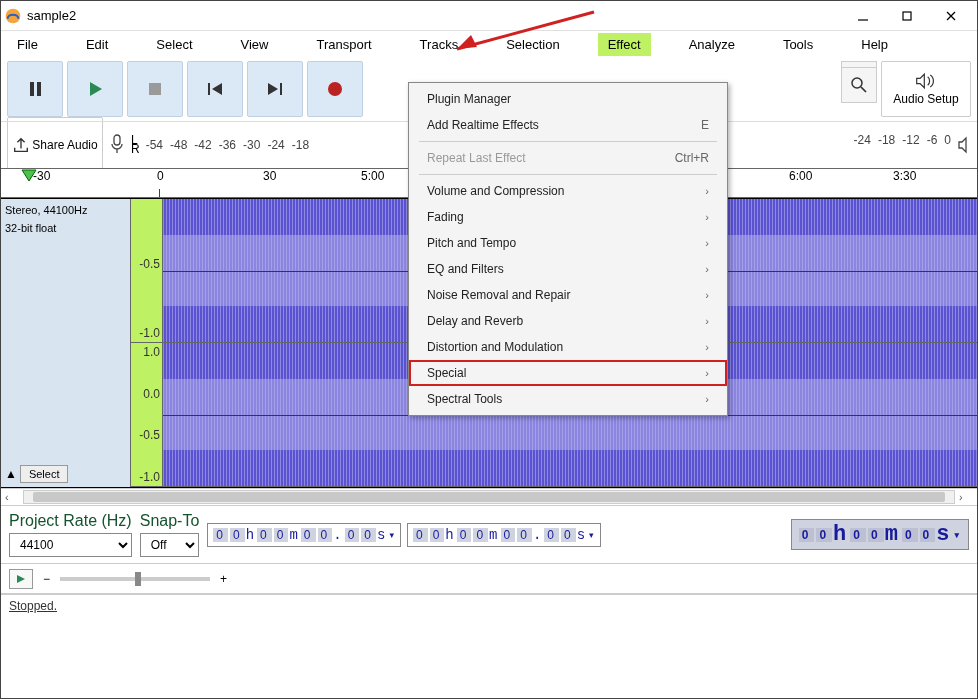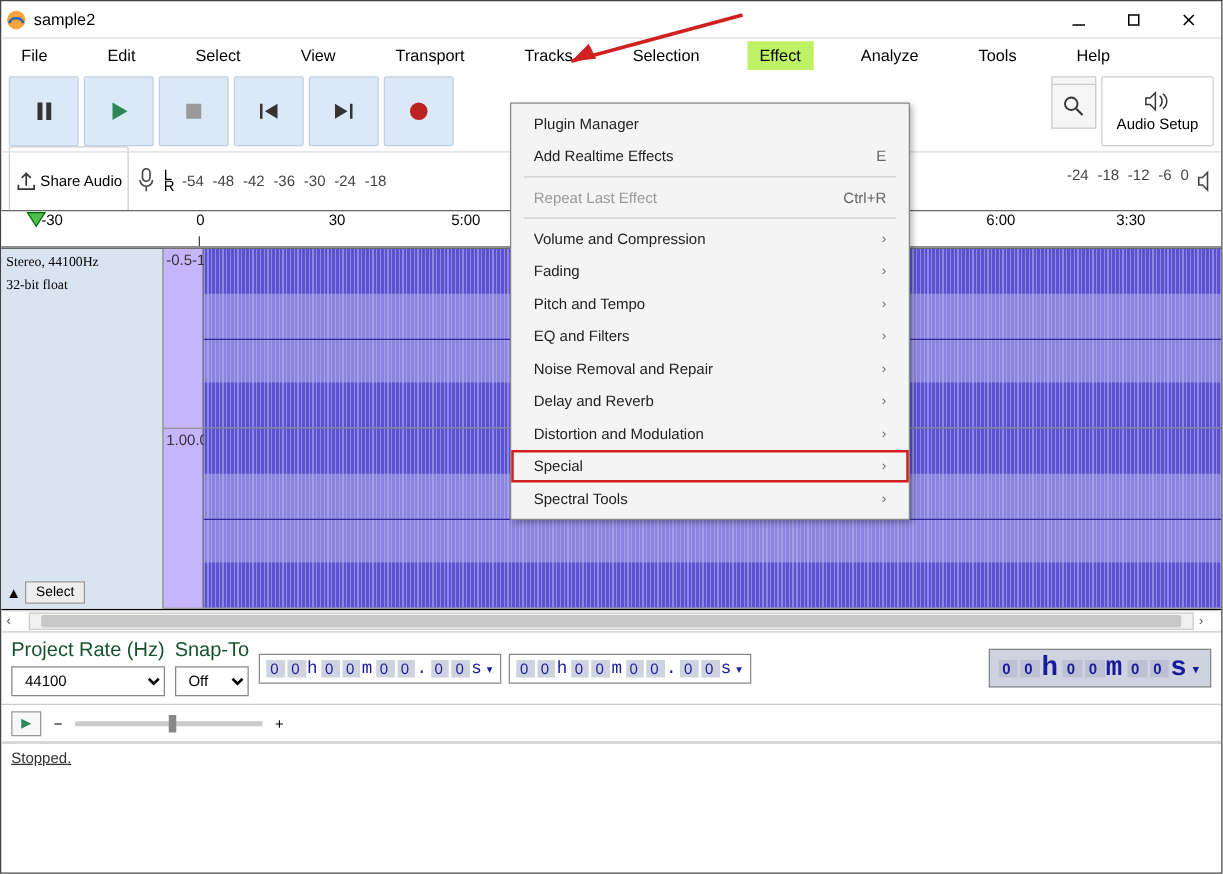--- a/index.html
+++ b/index.html
@@ -38,27 +38,27 @@
 
 .ruler { height:30px; display:flex; align-items:flex-end; position:relative; border-top:1px solid #666; border-bottom:1px solid #666; background:#fff; }
 .ruler .tick { position:absolute; top:0; font-size:12px; }
 .ruler .mark { position:absolute; bottom:0; border-left:1px solid #444; height:8px; }
 .playhead { position:absolute; left:20px; top:0; }
 .playhead svg{width:16px;height:14px;}
 
 
 .tracks { display:flex; height:290px; border-top:1px solid #000; border-bottom:1px solid #000; }
 .track-info { width:130px; background:#d8e4f0; border-right:1px solid #666; padding:4px; display:flex; flex-direction:column; gap:4px; position:relative; }
-.track-info .label { font-size:11px; line-height:14px;font-family:Liberation Serif, serif; }
+.track-info .label { font-size:11px; line-height:14px; }
 .track-info .select-row { margin-top:auto; display:flex; align-items:center; gap:3px; }
 .track-info .select-row button { font-size:11px; padding:2px 8px; background:#eee; border:1px solid #999; }
 .track-info .select-row .tri { font-size:12px; }
 .waveform-area { flex:1; position:relative; background:#eee; overflow:hidden; }
 .channel { height:50%; position:relative; border-bottom:1px solid #666; display:flex; }
-.amp-scale { width:32px; background:#c4b5fd; border-right:1px solid #666; display:flex; flex-direction:row; justify-content:space-between; font-size:10px; padding:2px 2px; text-align:right; color:#333; }
+.amp-scale { width:32px; background:#bef264; border-right:1px solid #666; display:flex; flex-direction:column; justify-content:space-between; font-size:10px; padding:2px 2px; text-align:right; color:#333; }
 .wave { flex:1; background:#5a52d0; position:relative; overflow:hidden; }
 .wave-inner { position:absolute; left:0; right:0; top:25%; bottom:25%; background:#8b85e0; }
 .wave-spikes { position:absolute; left:0; right:0; top:0; bottom:0; background-image: repeating-linear-gradient(90deg, #b8b5ed 0px, #b8b5ed 1px, transparent 1px, transparent 3px); opacity:0.55; }
 .wave-mid { position:absolute; left:0; right:0; top:50%; height:1px; background:#3028a0; }
 
 
 .dropdown { position:absolute; left:407px; top:57px; width:320px; background:#f4f4f4; border:1px solid #888; box-shadow:2px 2px 5px rgba(0,0,0,0.3); z-index:200; padding:3px 0;margin-top:24px; }
 .dropdown .dmi { padding:6px 18px; font-size:13px; display:flex; align-items:center; justify-content:space-between; color:#222; }
 .dropdown .dmi.disabled { color:#999; }
 .dropdown .dmi .shortcut { color:#666; font-size:12px; }

